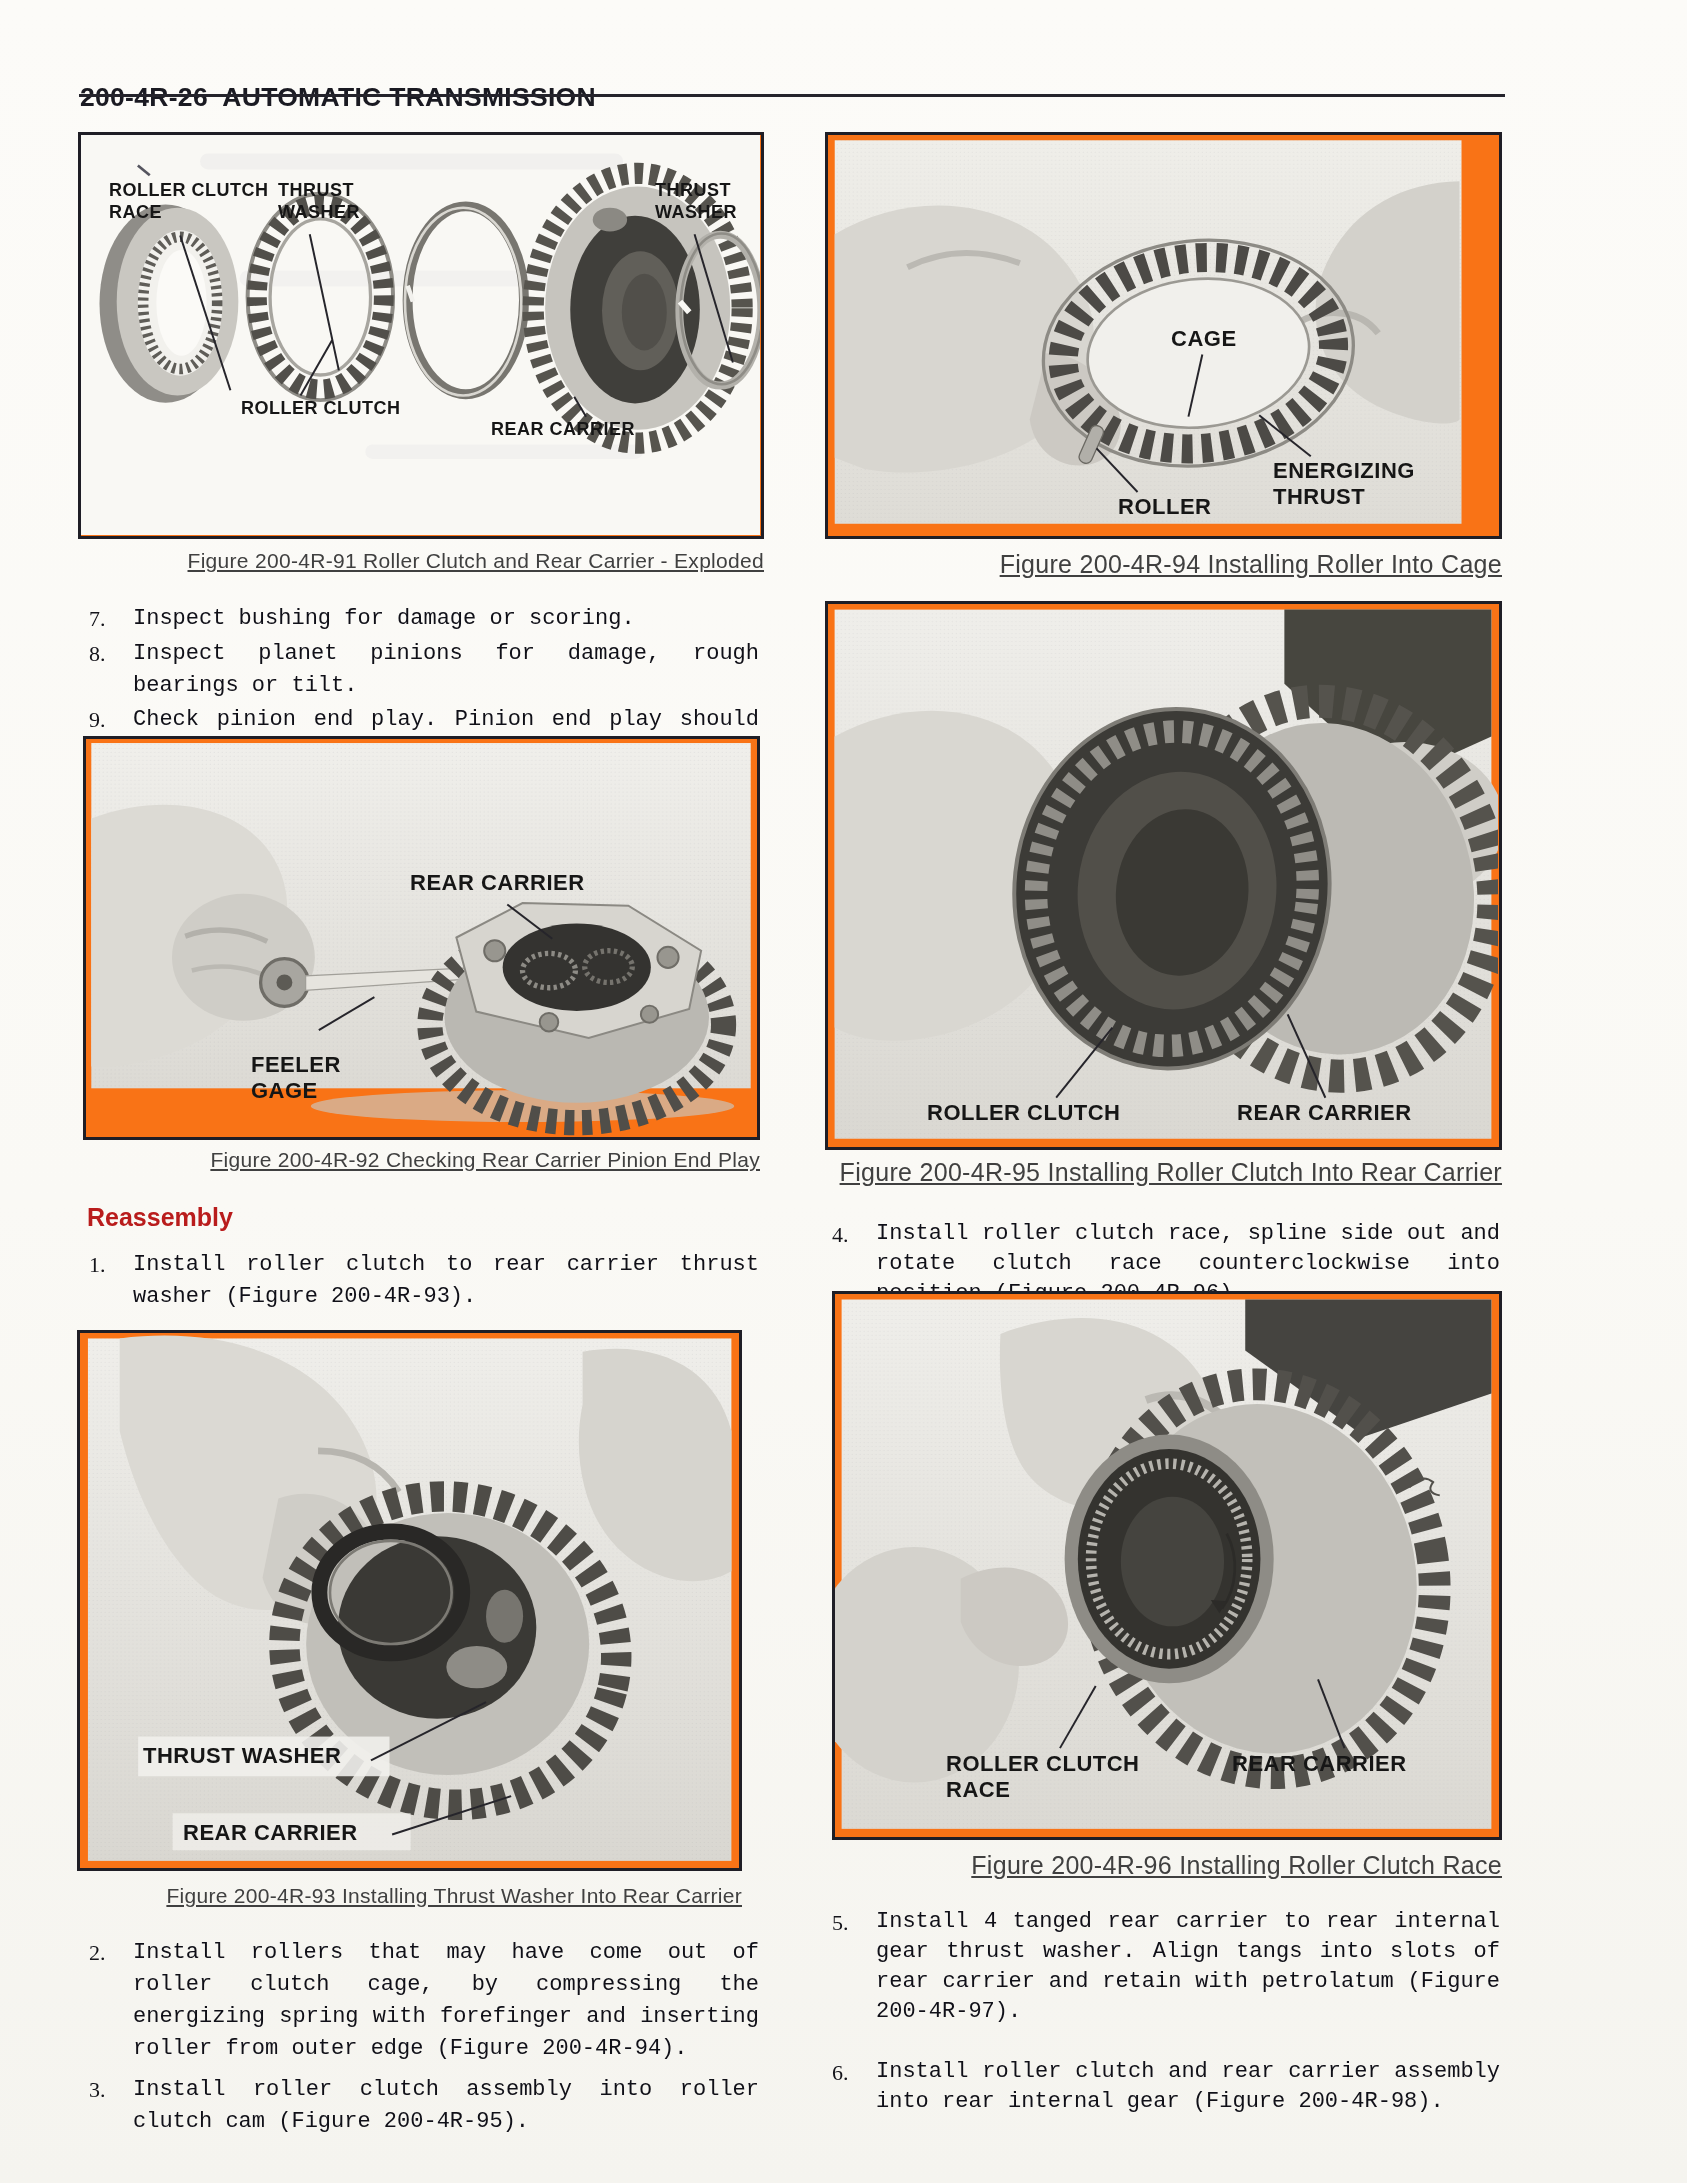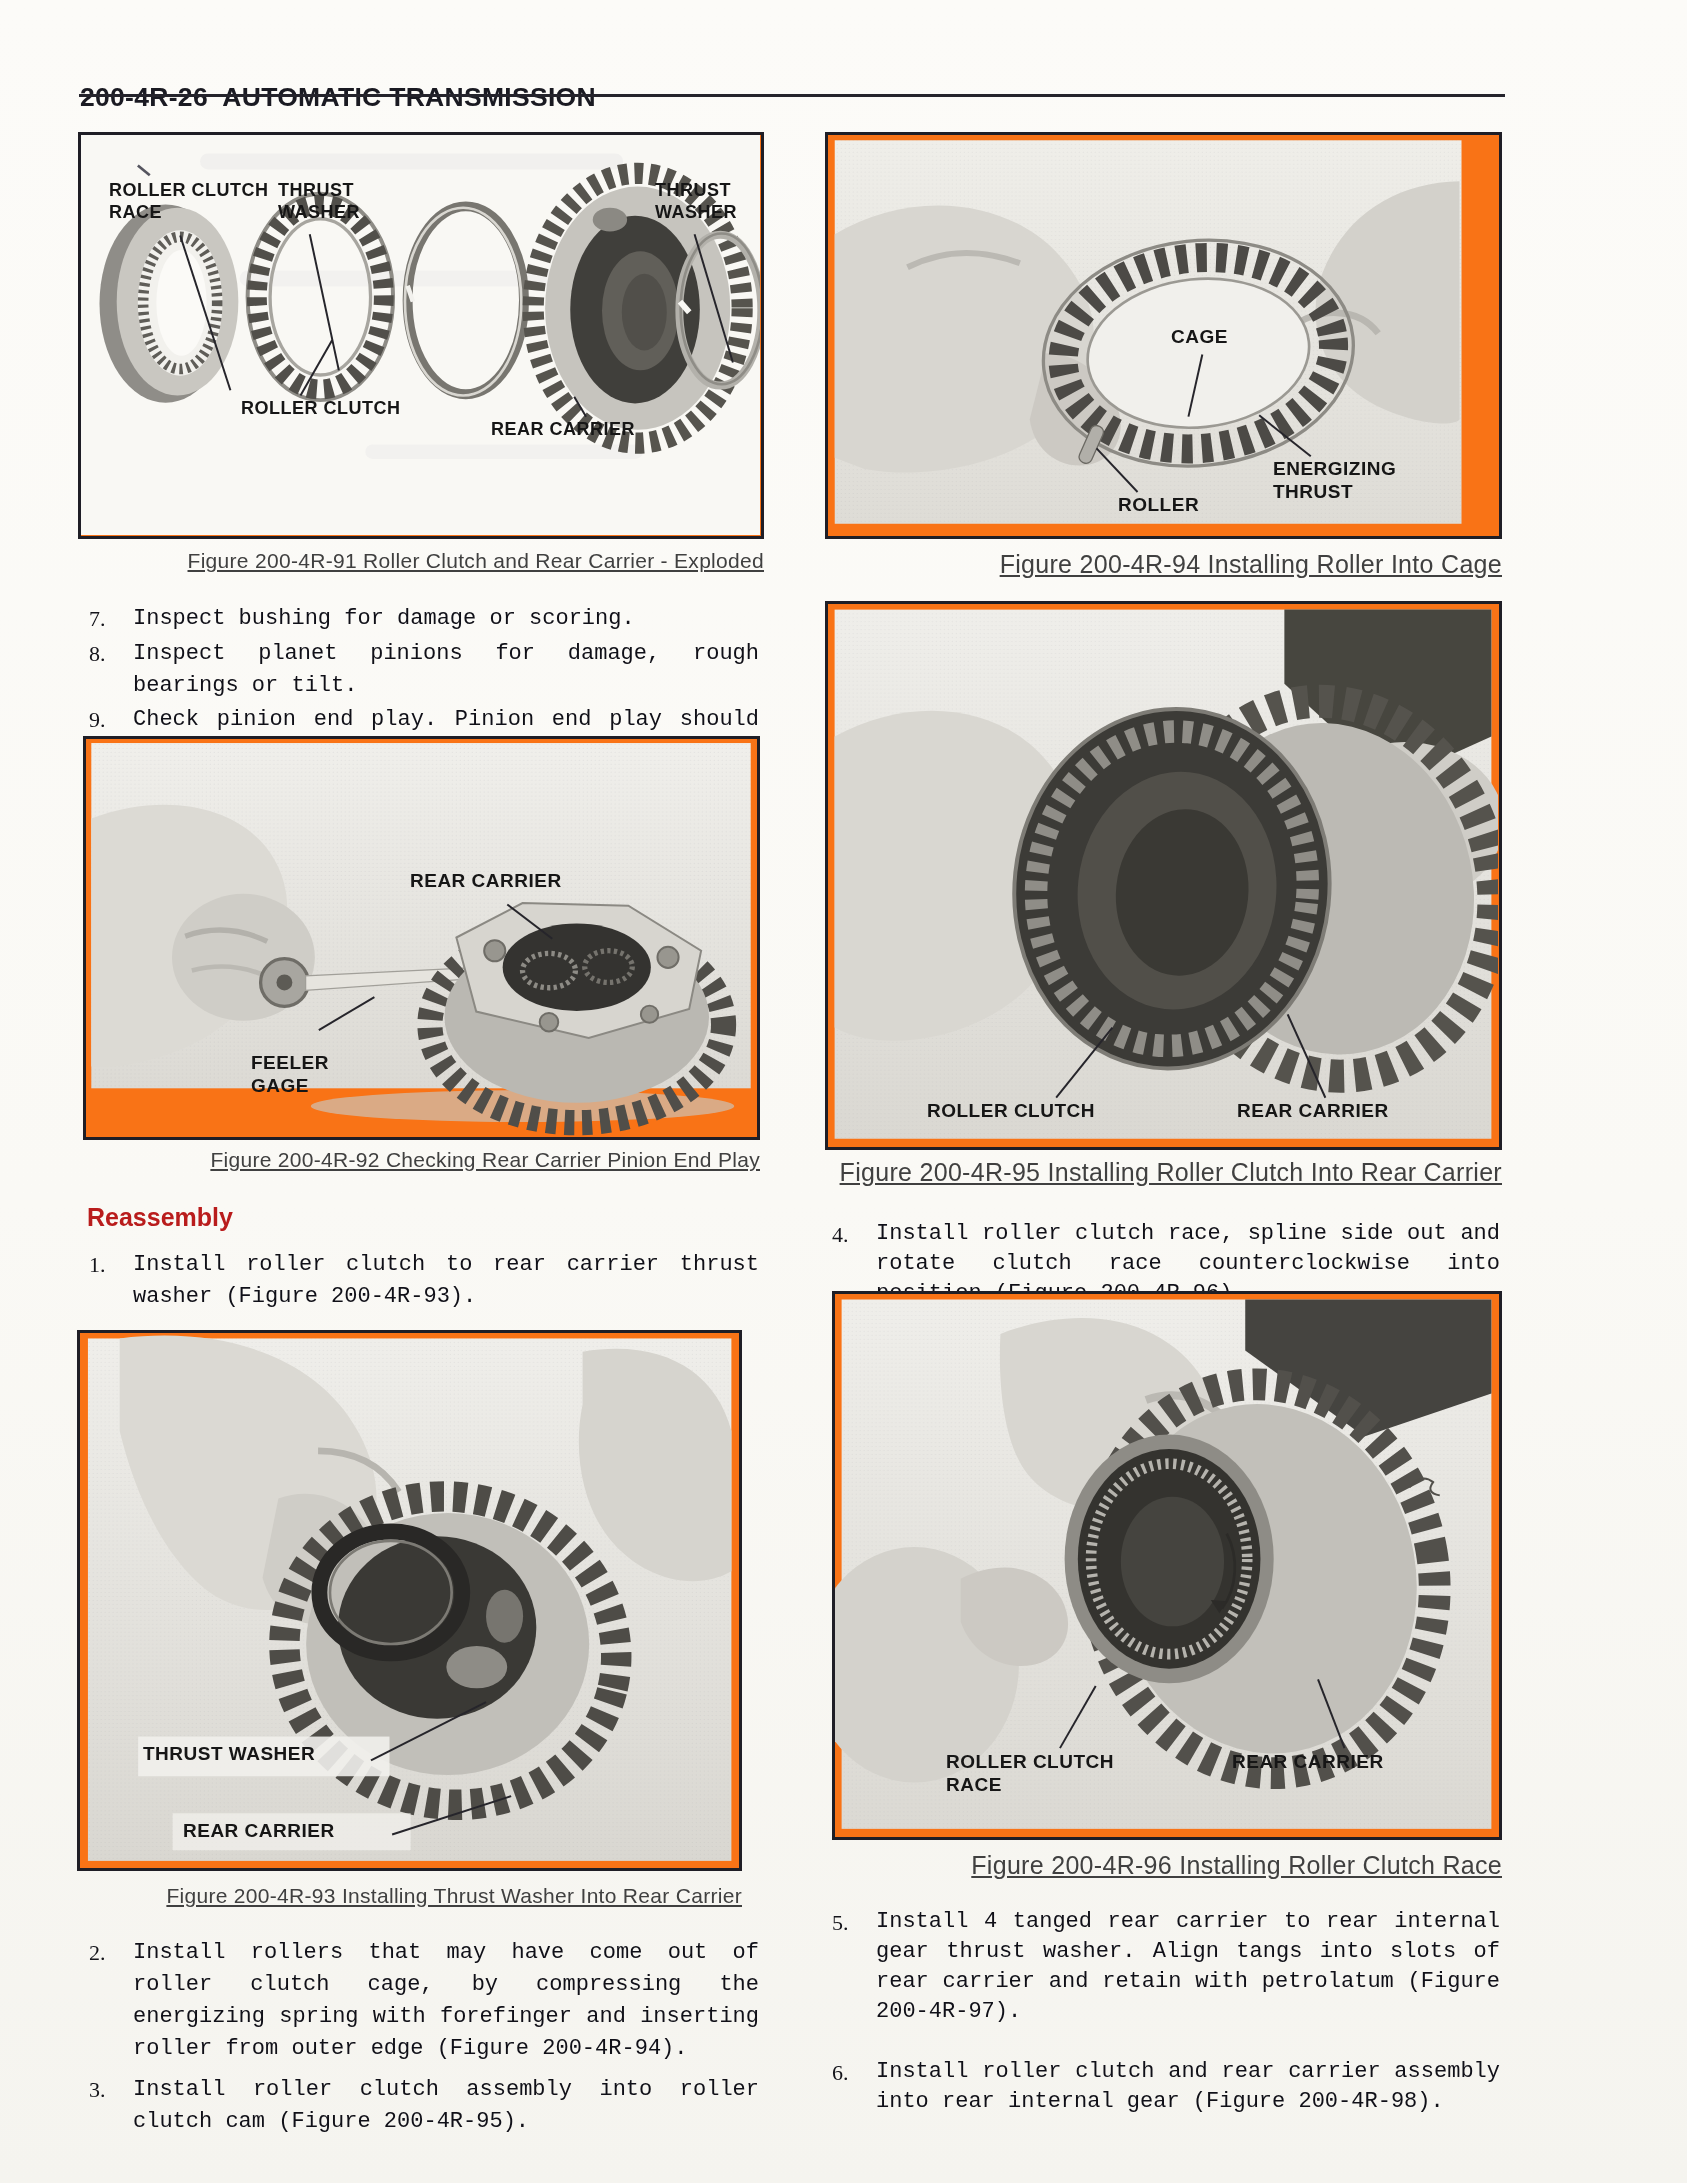--- a/index.html
+++ b/index.html
@@ -16,21 +16,21 @@
   .rule{position:absolute;left:79px;top:94px;width:1426px;height:3.3px;background:#25242c;}
   .figbox{
     position:absolute;border:3.3px solid #1f1e26;background:#f97316;box-sizing:border-box;
   }
   .figbox svg{position:absolute;left:0;top:0;}
   .fig-label{
     position:absolute;font-family:"Liberation Sans",sans-serif;font-weight:bold;
     color:#161616;white-space:pre-line;line-height:1.2;letter-spacing:0.5px;
   }
   .lbl-sm{font-size:18px;}
-  .lbl-lg{font-size:19px;}
+  .lbl-lg{font-size:22px;}
   .caption{
     position:absolute;text-align:right;
     font-family:"Liberation Sans",sans-serif;color:#404040;letter-spacing:0.3px;text-decoration:underline;
   }
   .cap-l{font-size:21px;}
   .cap-r{font-size:25px;}
   .steps{position:absolute;}
   .step{position:relative;margin-bottom:2.6px;}
   .step .num{
     position:absolute;left:0;top:0;font-size:22px;line-height:32px;

